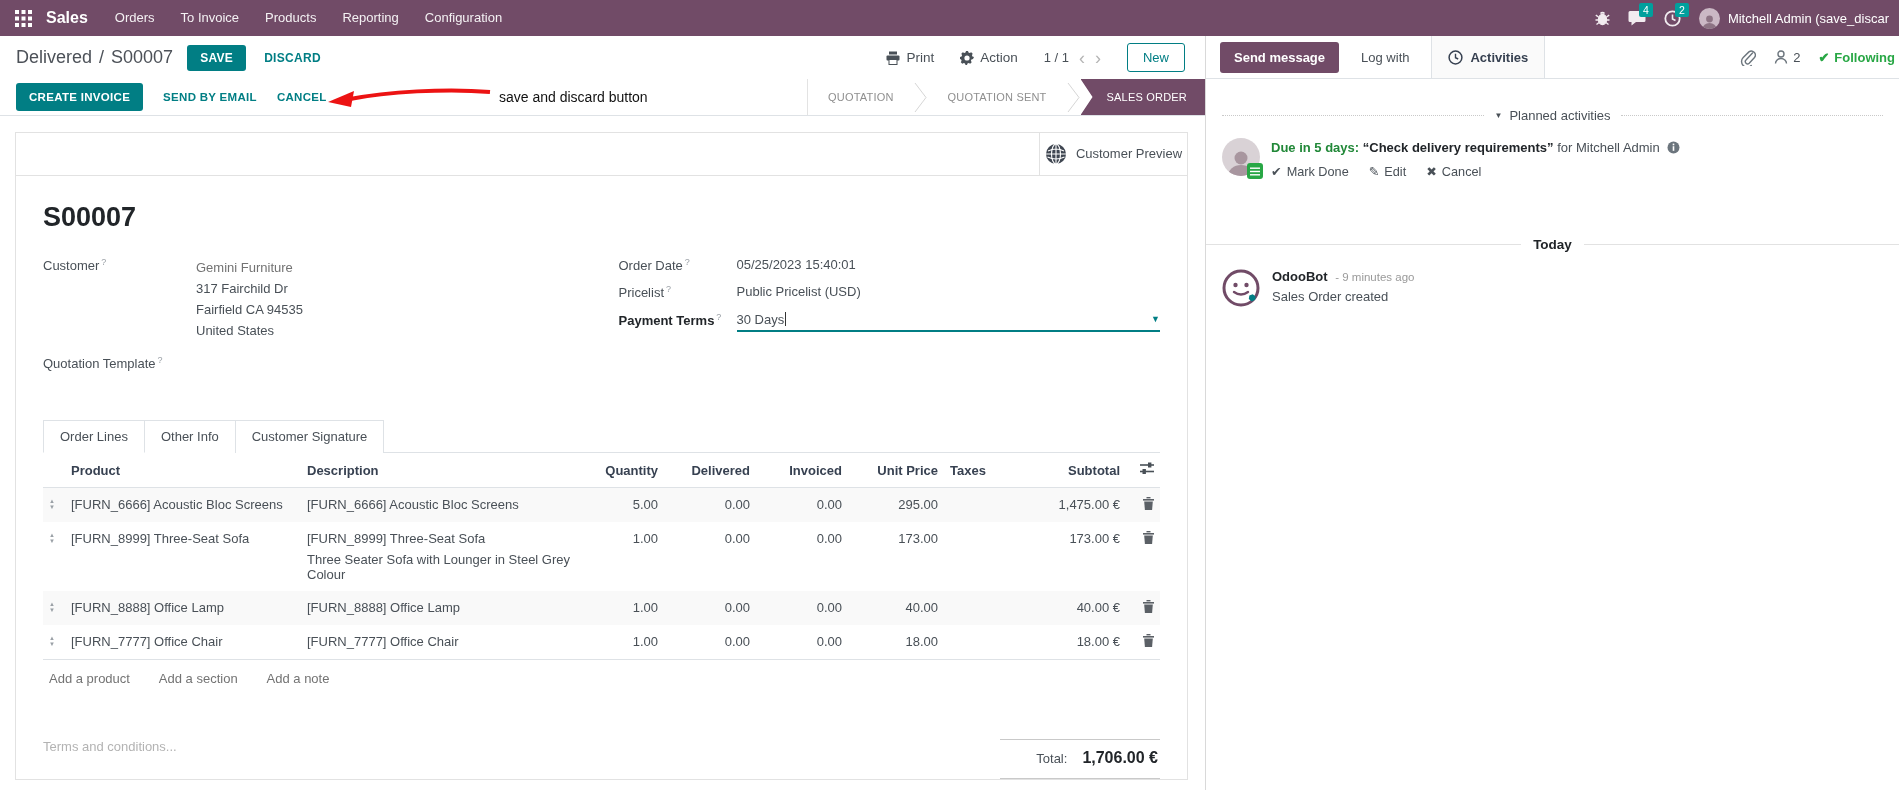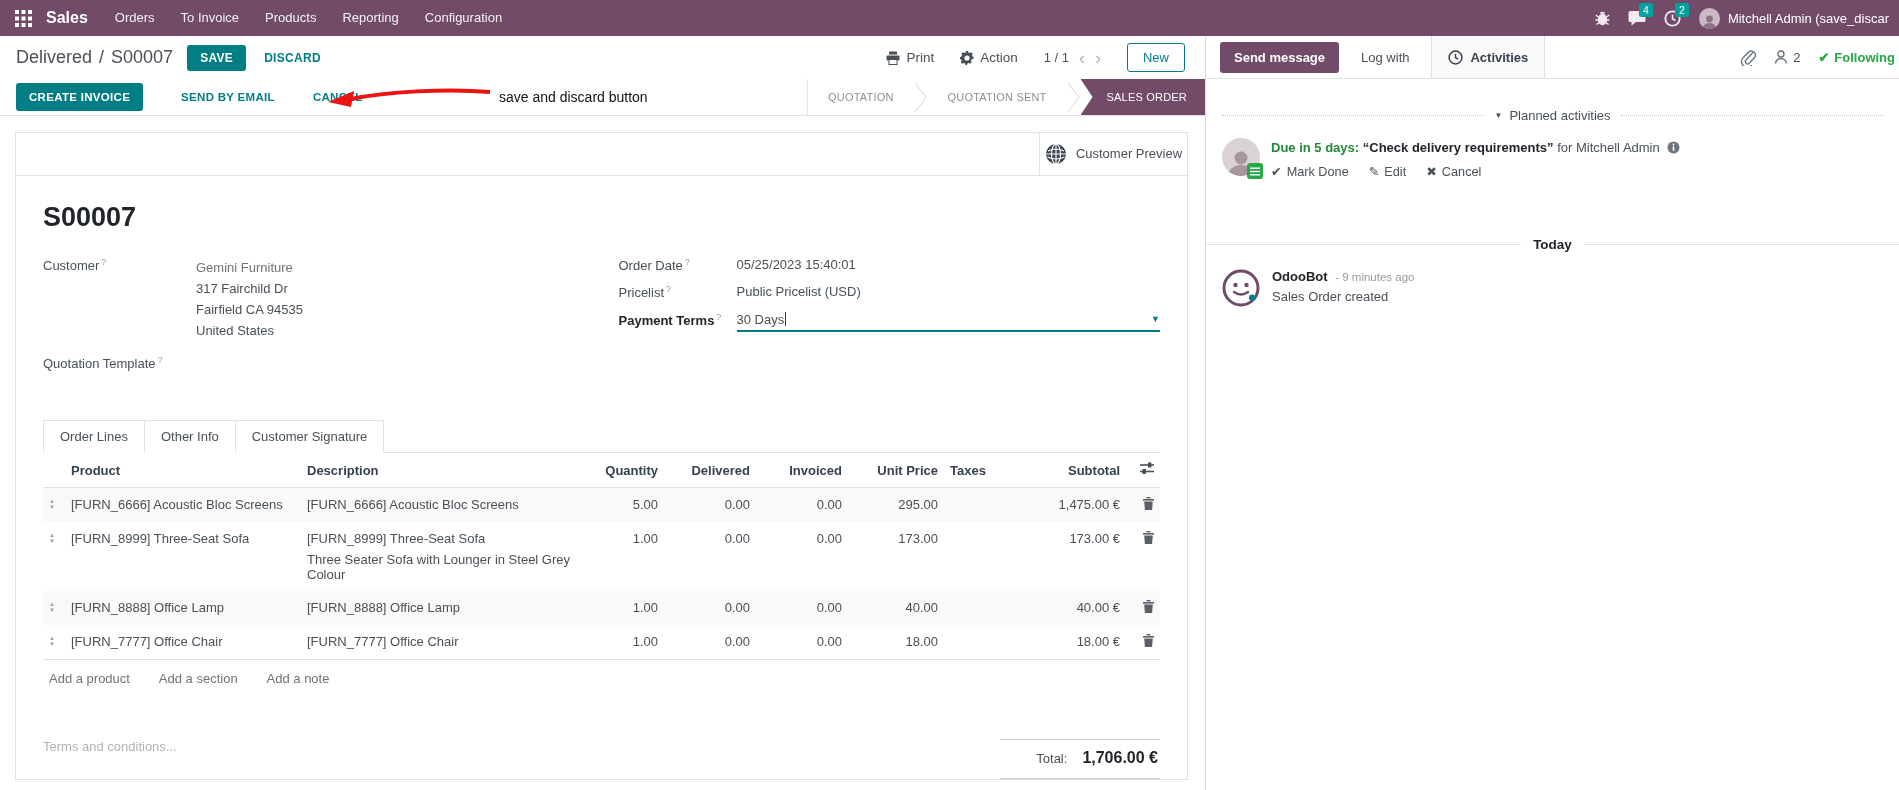--- a/index.html
+++ b/index.html
@@ -43,21 +43,21 @@
   
   .annot { position:absolute; left:499px; top:53px; font-size:14px; color:#111; z-index:5; }
   .annot-arrow { position:absolute; left:326px; top:50px; z-index:5; }
 
   
   .statusbar { height:37px; border-bottom:1px solid #dee2e6; display:flex; align-items:stretch; }
   .sb-left { display:flex; align-items:center; gap:20px; padding-left:16px; }
   .btn-primary { background:#017E84; color:#fff; border:none; font-size:11.5px; font-weight:700;
     padding:8px 13px; border-radius:3px; letter-spacing:.3px; cursor:pointer; }
   .btn-flat { background:none; border:none; color:#017E84; font-size:11.5px; font-weight:700;
-    letter-spacing:.3px; cursor:pointer;margin-left:18px; }
+    letter-spacing:.3px; cursor:pointer; }
   .steps { margin-left:auto; display:flex; align-items:stretch; border-left:1px solid #e3e3e3; }
   .step { display:flex; align-items:center; padding:0 20px; font-size:11px; color:#8f8f8f;
     letter-spacing:.2px; cursor:pointer; white-space:nowrap; }
   .step-sep { display:flex; align-items:center; }
   .step.active { background:#714B67; color:#fff; padding:0 18px 0 26px;
     clip-path:polygon(0 0,100% 0,100% 100%,0 100%,12px 50%); }
 
   
   .sheet { margin:16px 15px 0 15px; width:1173px; min-height:622px; background:#fff;
     border:1px solid #e2e2e2; }

